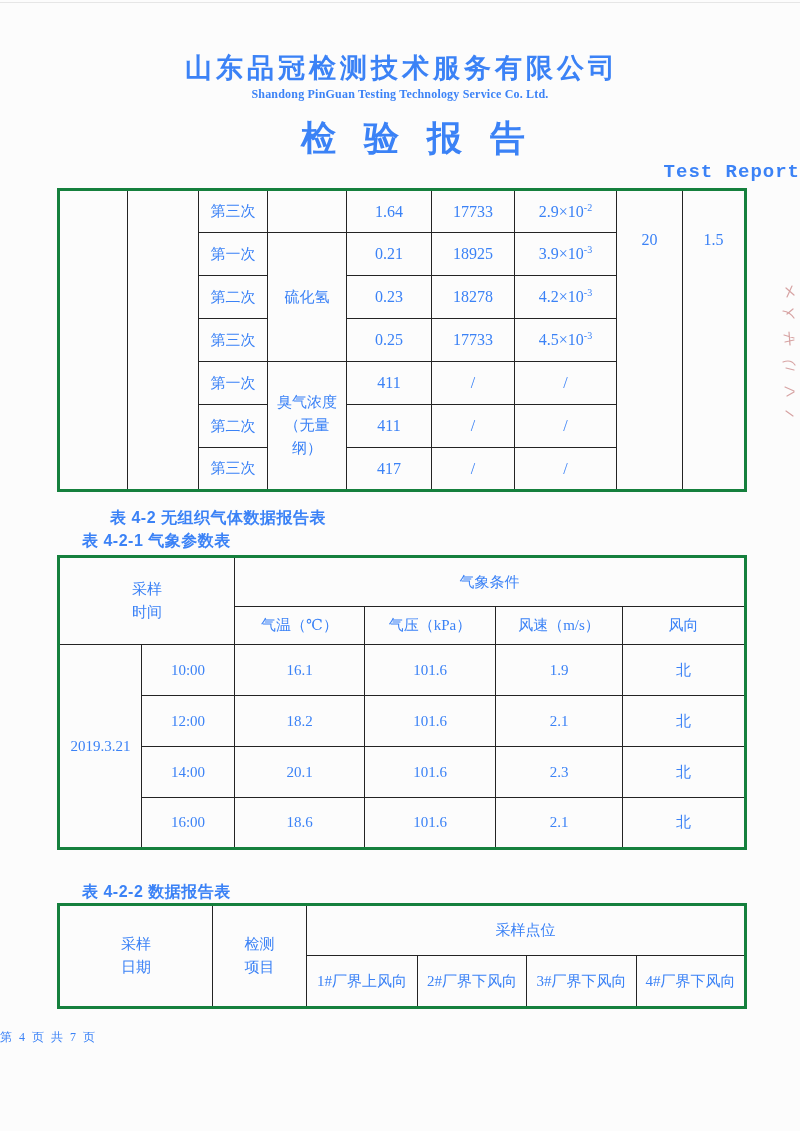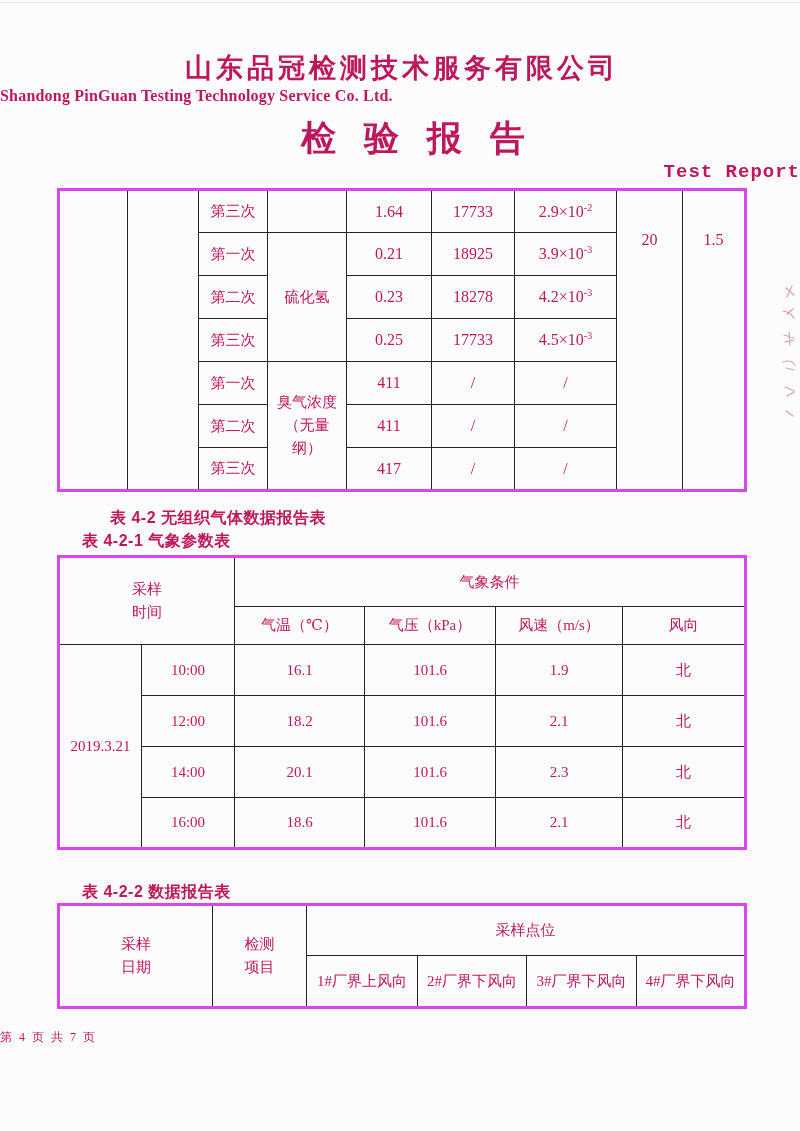--- a/index.html
+++ b/index.html
@@ -3,54 +3,54 @@
 <meta charset="utf-8">
 <style>
   html,body{margin:0;padding:0;background:#e9e9e9;}
   .page{
     position:relative;
     width:800px;height:1131px;
     margin:0 auto;
     background:#fcfcfc;
     overflow:hidden;
     font-family:"Liberation Sans","DejaVu Sans",sans-serif;
-    color:#be185d;
+    color:#3b82f6;
   }
   .scan-edge{position:absolute;top:2px;left:0;width:100%;height:1px;background:#e6e6e6;}
 
   
   .company-cn{
     position:absolute;top:50px;left:0;width:100%;
     text-align:center;font-size:27px;font-weight:bold;
     letter-spacing:4px;padding-left:4px;box-sizing:border-box;
   }
   .company-en{
     position:absolute;top:87px;left:0;width:100%;
-    text-align:left;font-size:16px;font-weight:bold;
+    text-align:center;font-size:12px;font-weight:bold;
     font-family:"Liberation Serif","DejaVu Serif",serif;
     letter-spacing:0.2px;
   }
   .title-cn{
     position:absolute;top:115px;left:13px;width:100%;
     text-align:center;font-size:35px;font-weight:bold;
     letter-spacing:0.8em;padding-left:0.8em;box-sizing:border-box;
   }
   .title-en{
     position:absolute;top:161px;left:0;width:100%;
     text-align:right;font-size:19px;font-weight:bold;
     font-family:"Liberation Mono","DejaVu Sans Mono",monospace;
     letter-spacing:1px;
   }
 
   
   table.t{
     position:absolute;
     border-collapse:collapse;
     table-layout:fixed;
-    border:3px solid #d946ef;
+    border:3px solid #15803d;
     background:#fcfcfc;
   }
   table.t td{
     border:1.5px solid #242424;
     text-align:center;
     vertical-align:middle;
     font-size:15px;
     font-family:"Liberation Serif","DejaVu Serif",serif;
     padding:0 2px;
     overflow:hidden;

